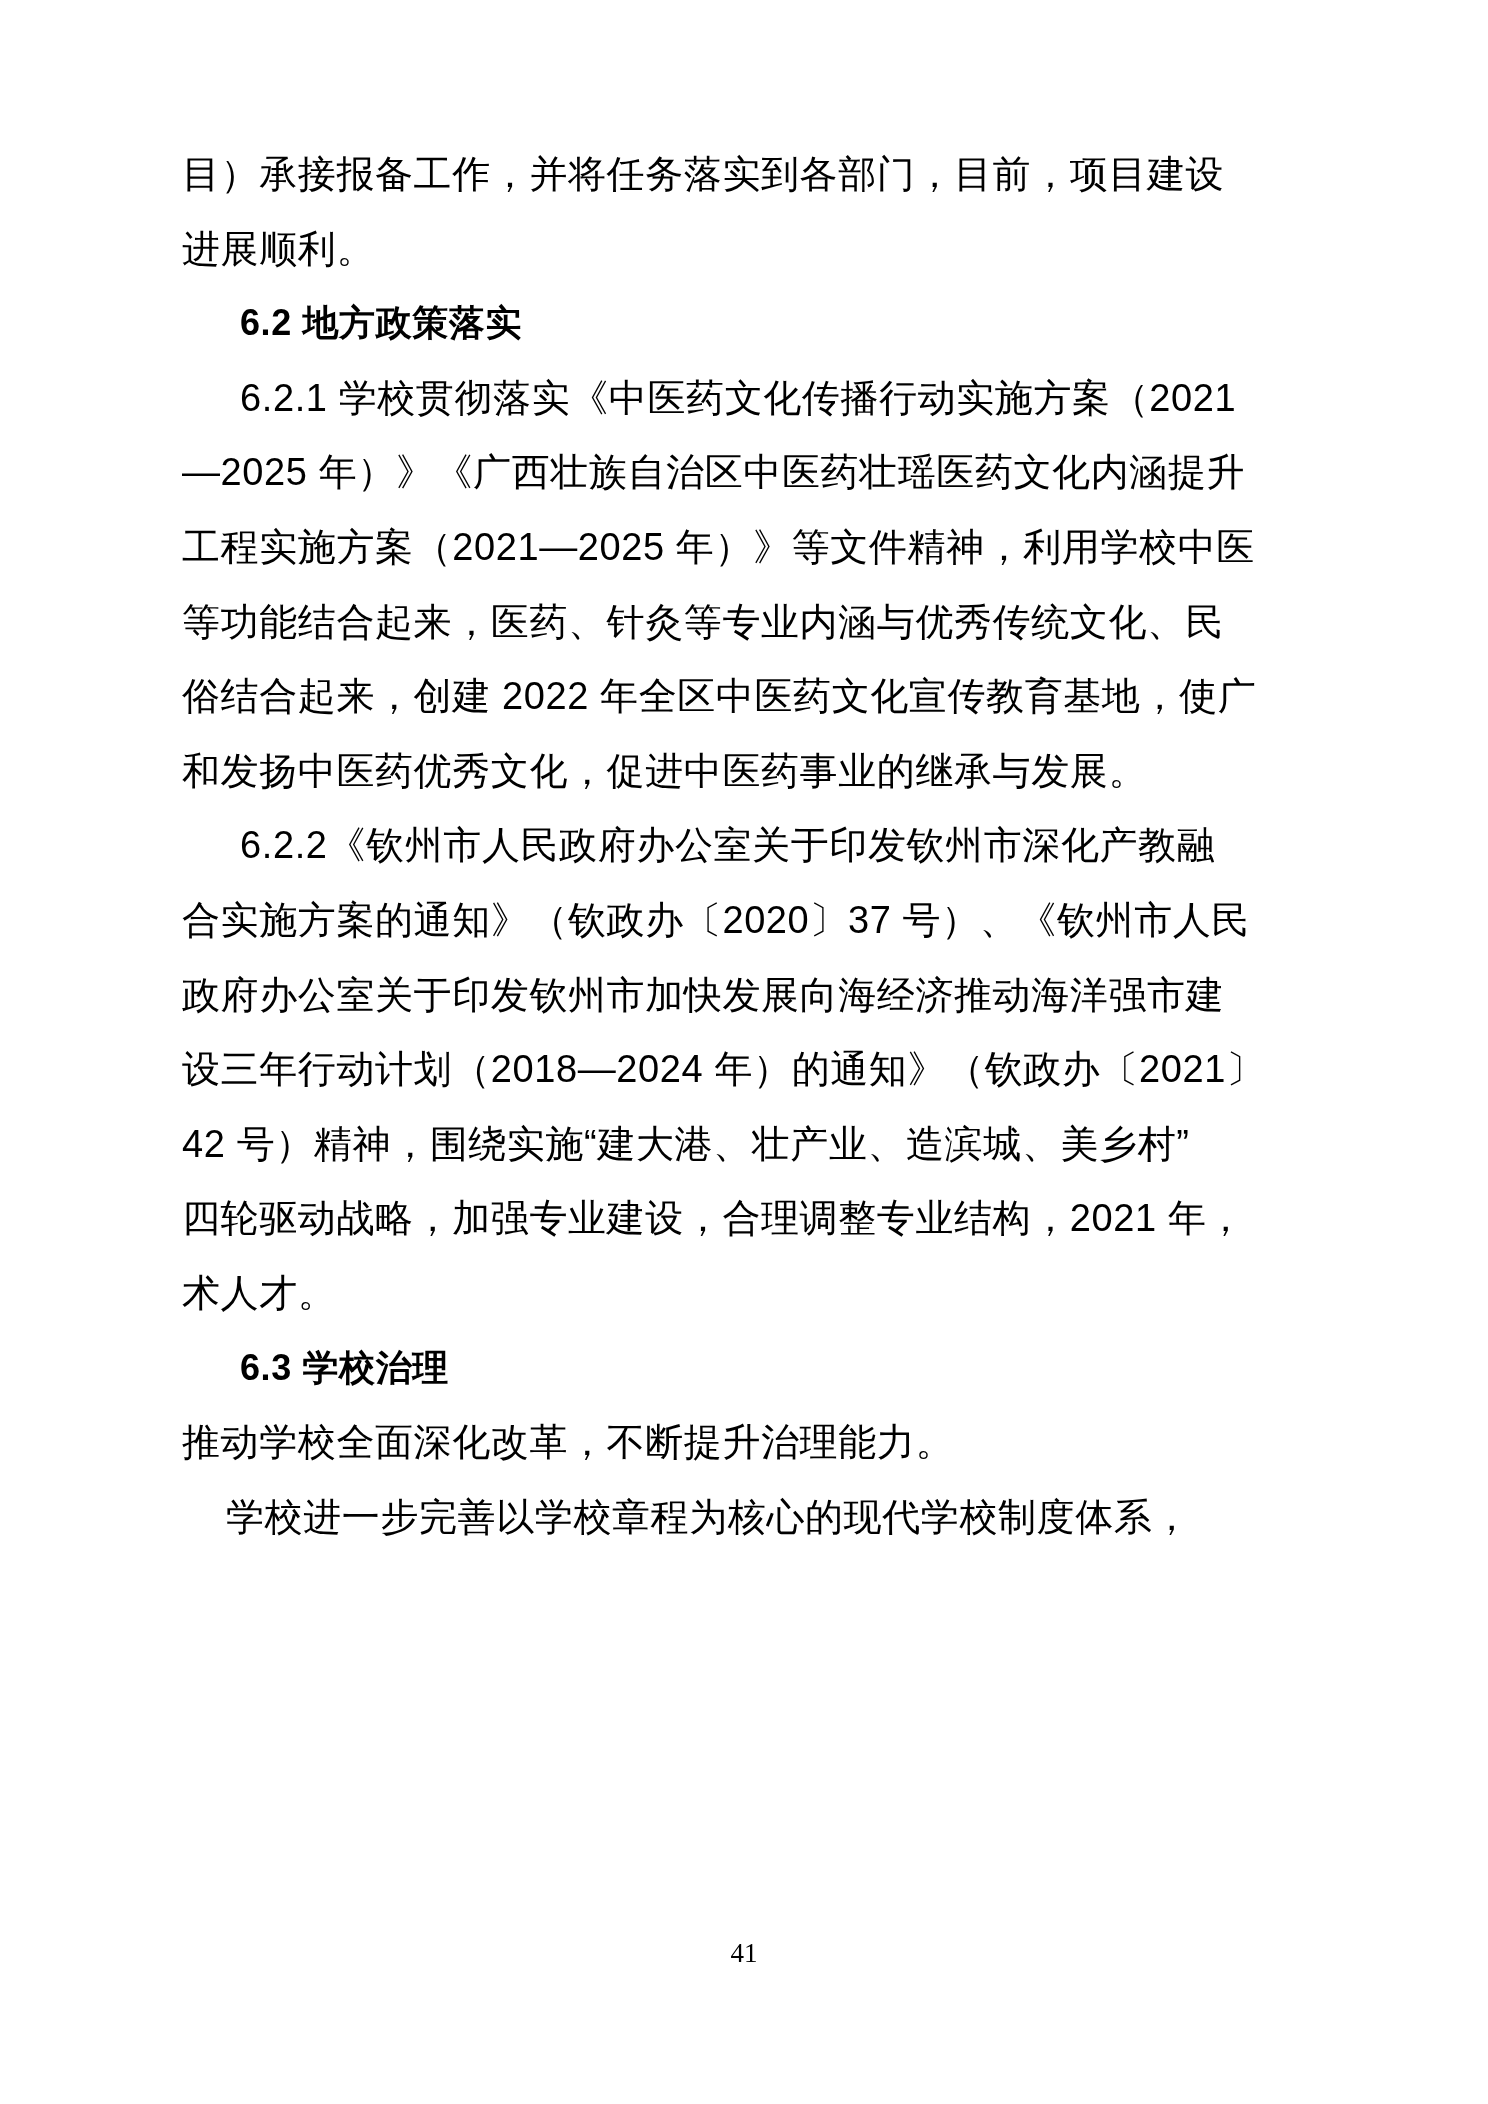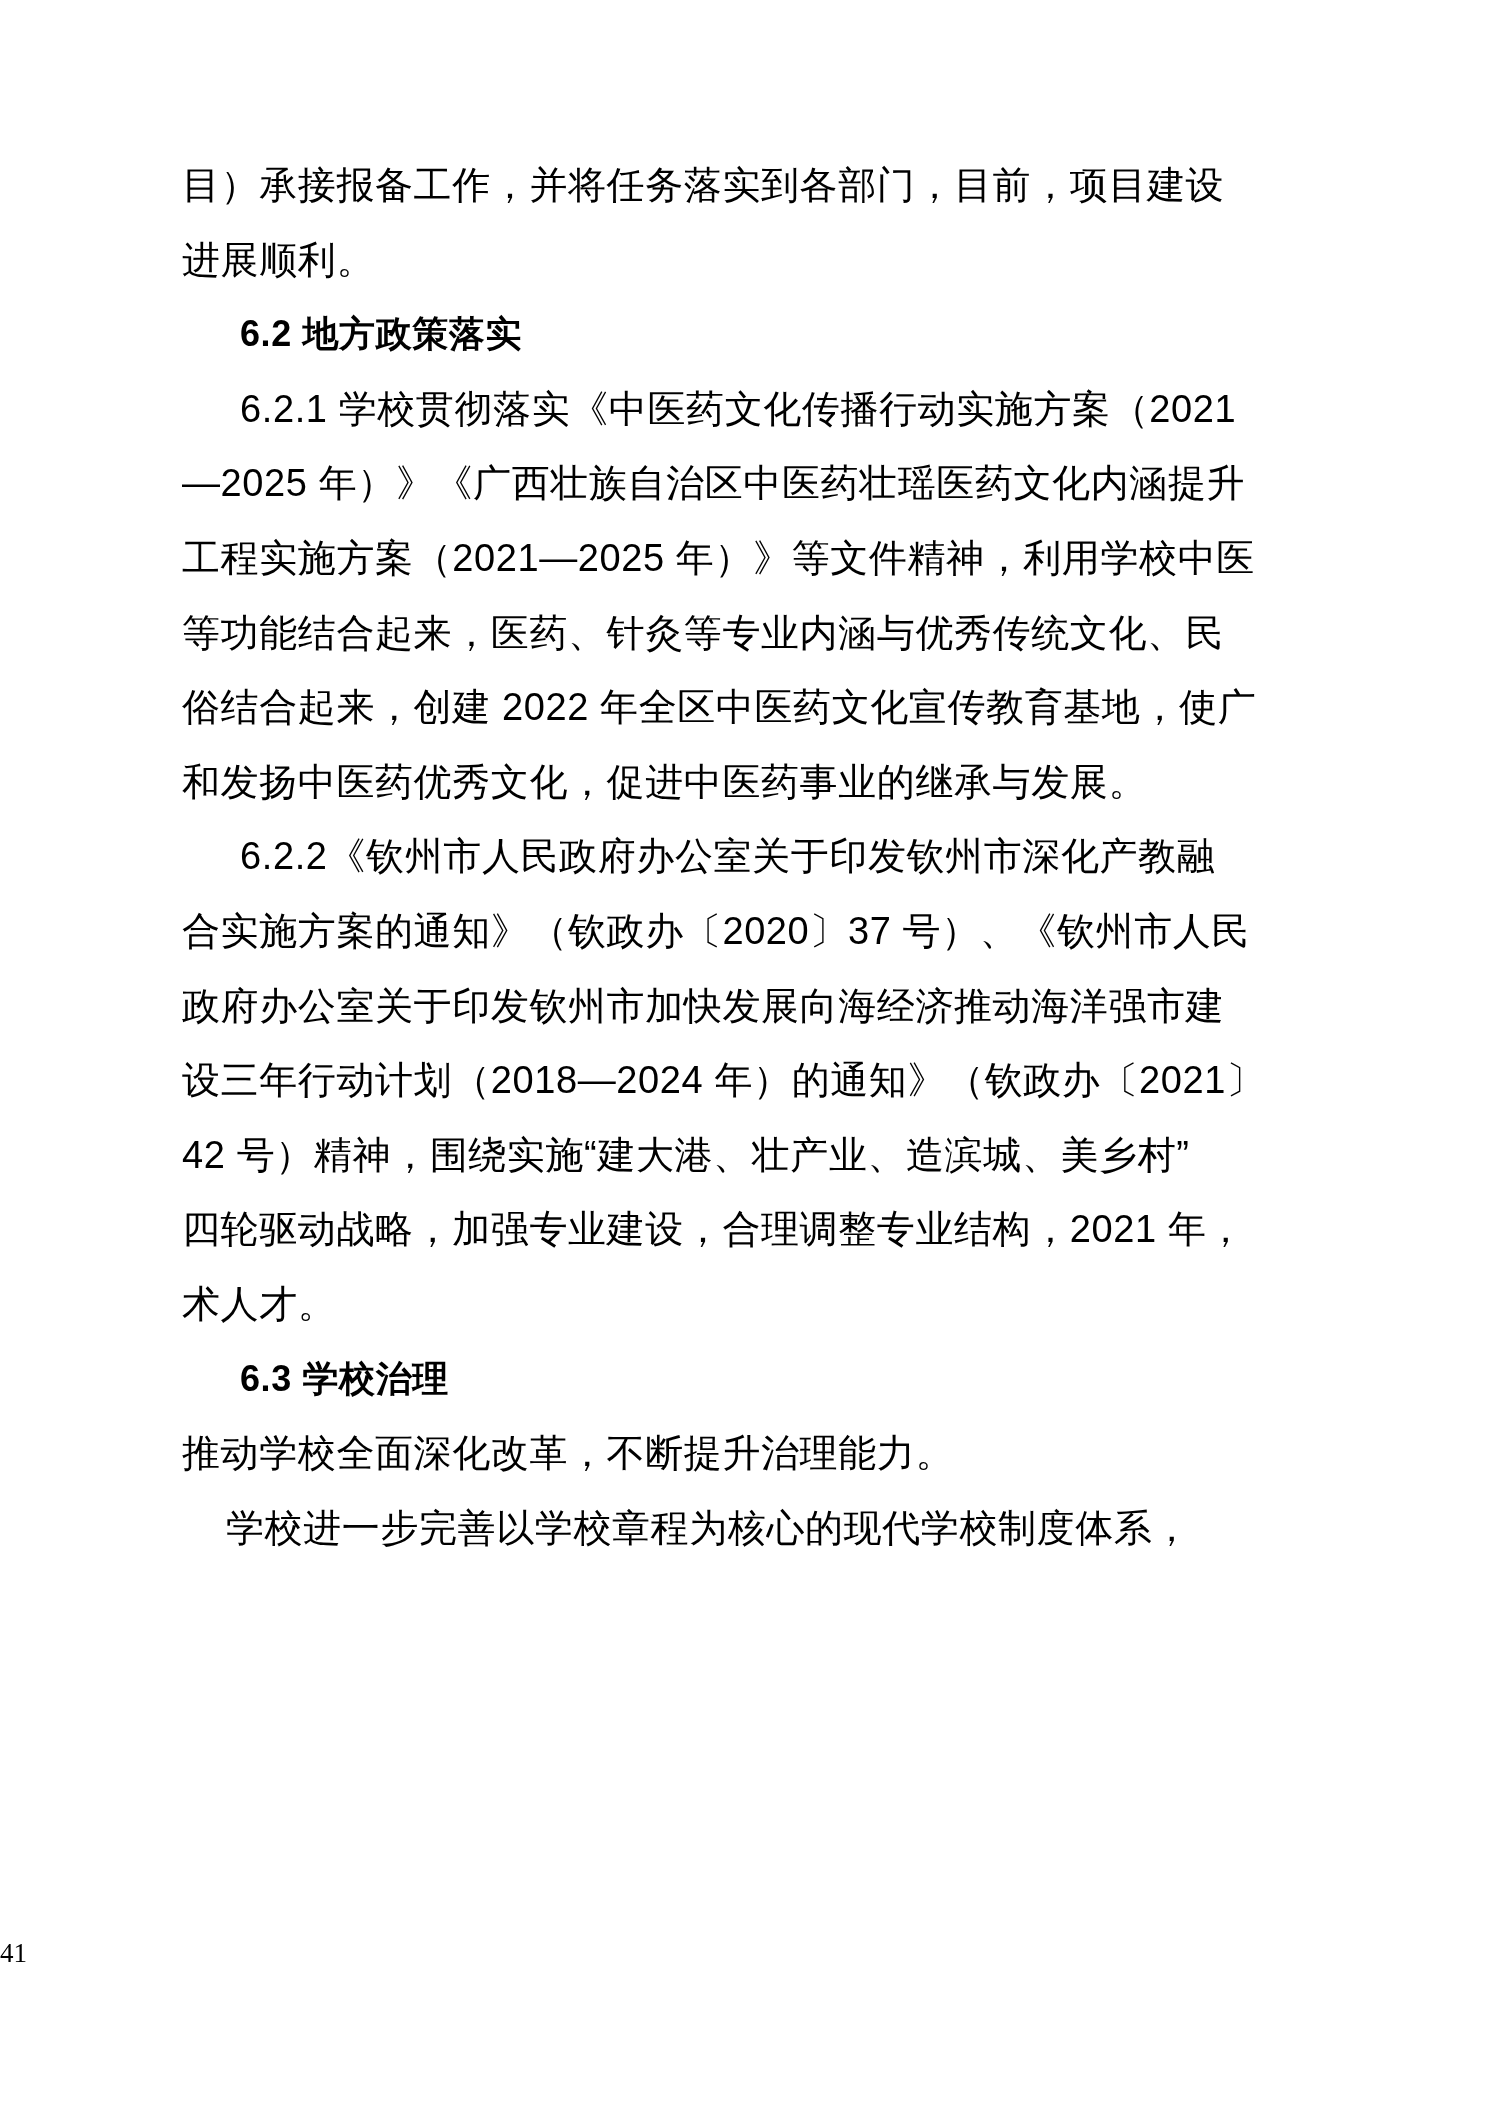--- a/index.html
+++ b/index.html
@@ -12,21 +12,21 @@
     width: 1488px;
     height: 2104px;
     background: #ffffff;
     overflow: hidden;
     font-family: "Liberation Sans", sans-serif;
     color: #000000;
   }
   .content {
     position: absolute;
     left: 182px;
-    top: 148px;
+    top: 137px;
     width: 1014px;
   }
   .body-line {
     font-size: 38px;
     line-height: 74.6px;
     letter-spacing: 0.6px;
     white-space: nowrap;
     color: #000000;
   }
   .heading-line {
@@ -41,21 +41,21 @@
     padding-left: 58px;
   }
   .indent-2 {
     padding-left: 44px;
   }
   .page-number {
     position: absolute;
     left: 0;
     right: 0;
     top: 1938px;
-    text-align: left;
+    text-align: center;
     font-family: "Liberation Serif", serif;
     font-size: 27px;
     color: #000000;
   }
 </style>
 </head>
 <body>
 
 <div class="page">
   <div class="content">

